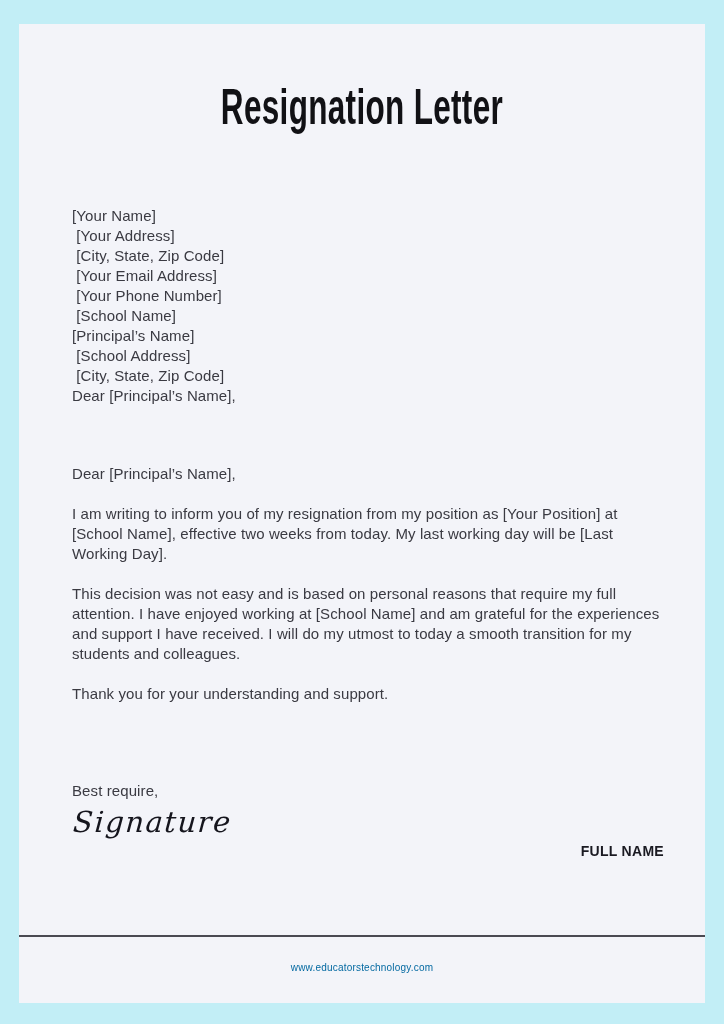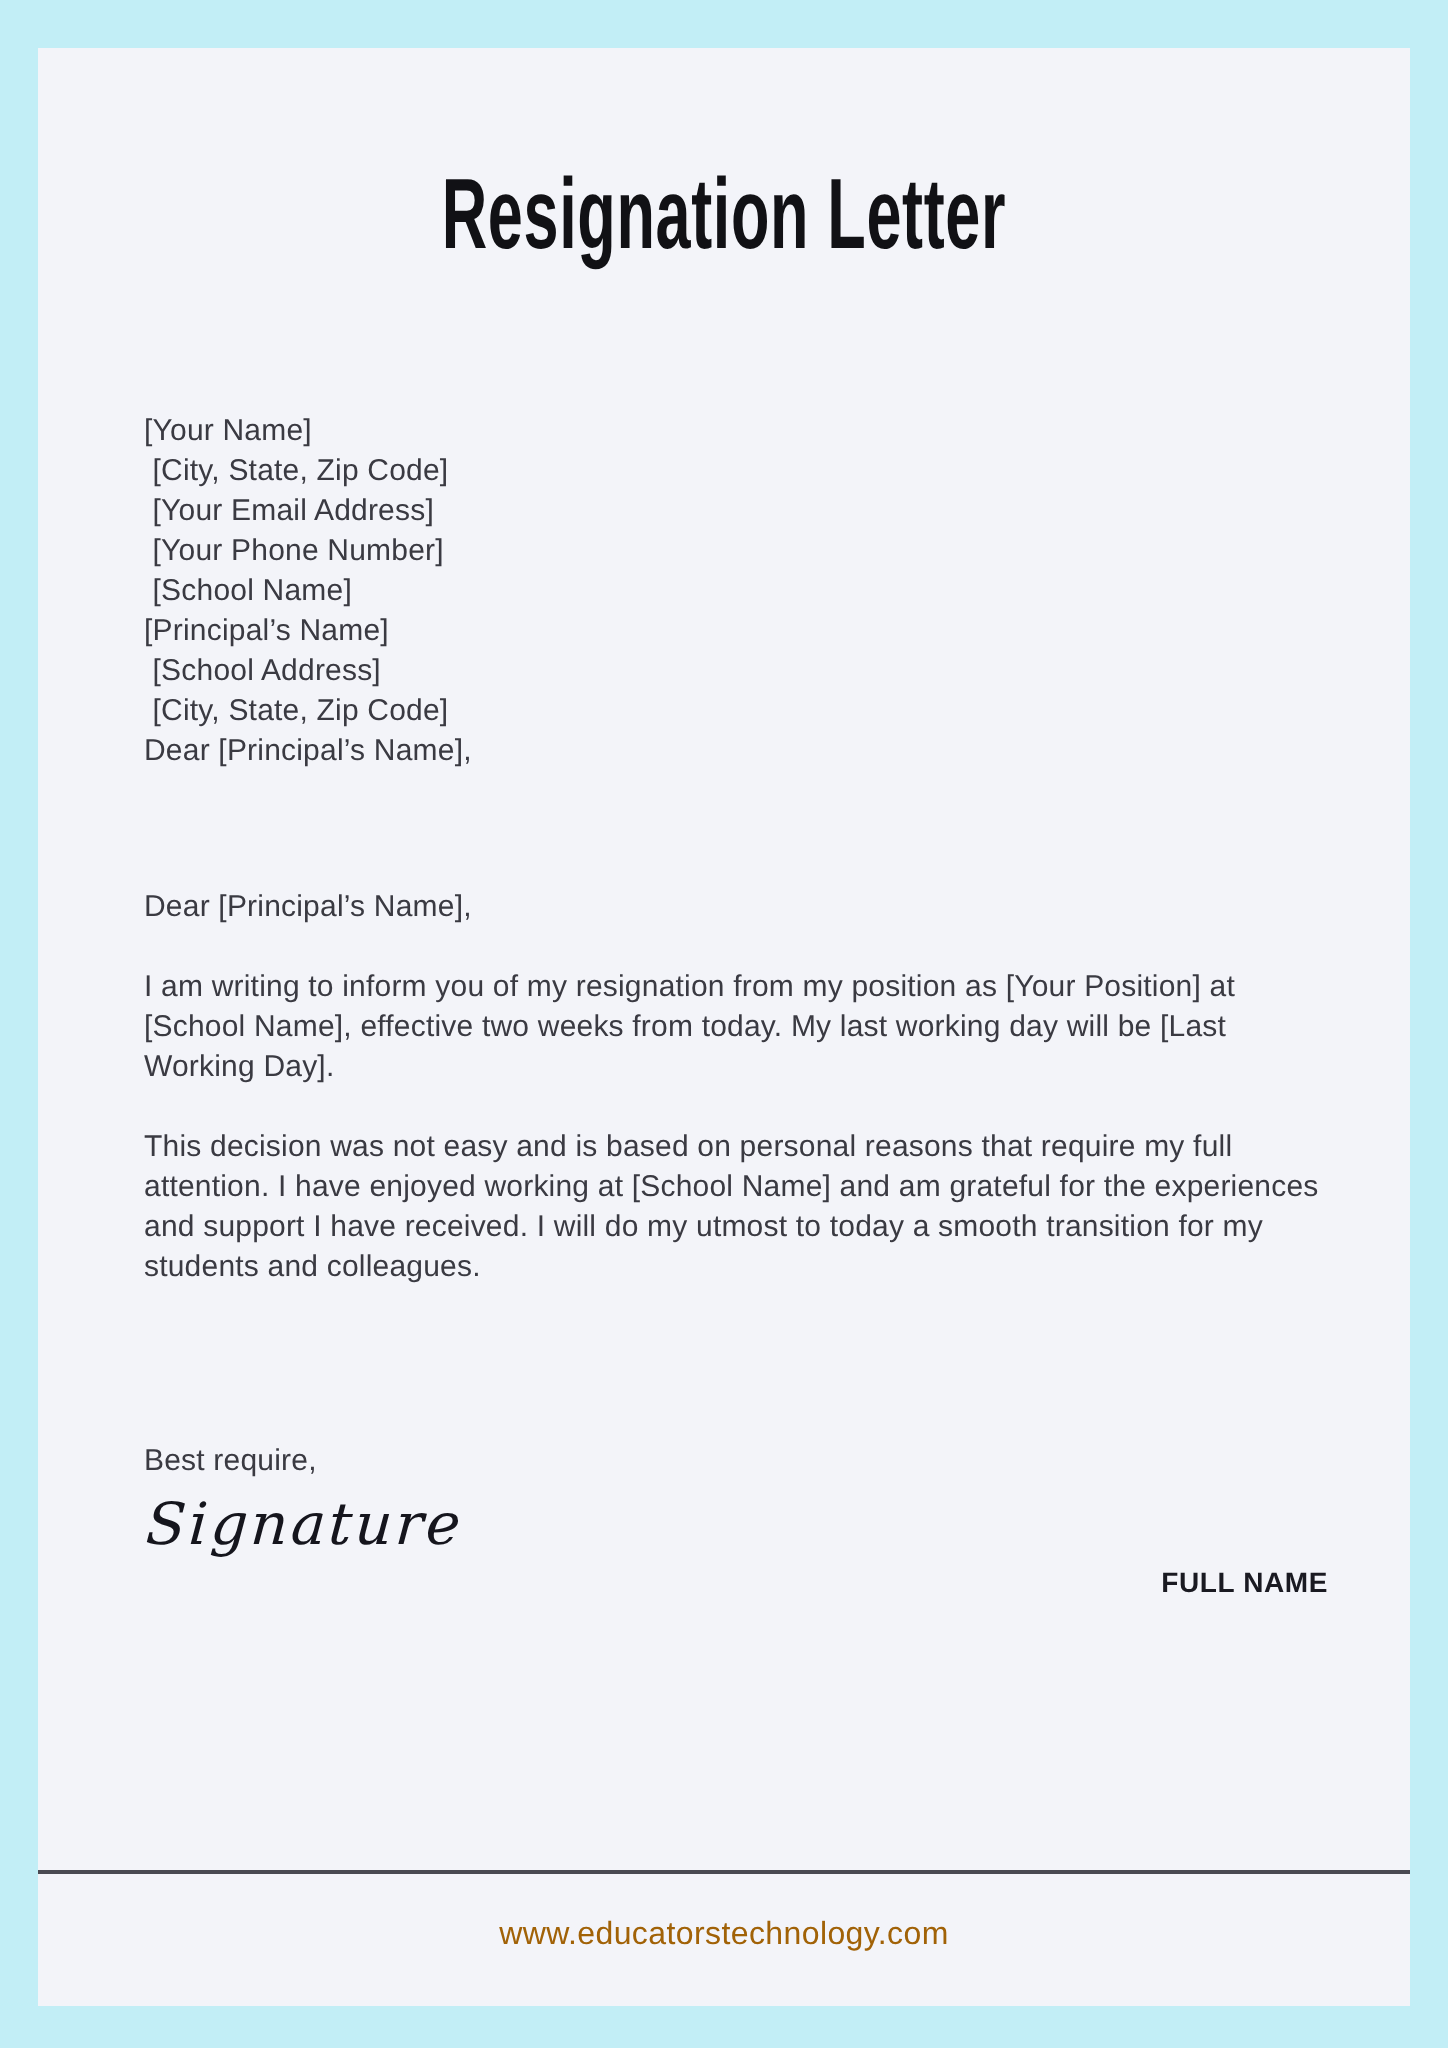--- a/index.html
+++ b/index.html
@@ -87,53 +87,55 @@
     right: 0;
     top: 911px;
     border-top: 2px solid #4a4a52;
   }
   .footer {
     position: absolute;
     left: 0;
     right: 0;
     top: 934px;
     text-align: center;
-    font-size: 16px;
+    font-size: 10px;
     line-height: 20px;
-    color: #a16207;
+    color: #0369a1;
     letter-spacing: 0.2px;
   }
 </style>
 </head>
 <body>
 
 <div class="page">
 
   <h1 class="title"><span class="title-inner">Resignation Letter</span></h1>
 
   <div class="content">
 
     <div class="address">
       <div class="address-line">[Your Name]</div>
+      <div class="address-line"> [Your Address]</div>
       <div class="address-line"> [City, State, Zip Code]</div>
       <div class="address-line"> [Your Email Address]</div>
       <div class="address-line"> [Your Phone Number]</div>
       <div class="address-line"> [School Name]</div>
       <div class="address-line">[Principal’s Name]</div>
       <div class="address-line"> [School Address]</div>
       <div class="address-line"> [City, State, Zip Code]</div>
       <div class="address-line">Dear [Principal’s Name],</div>
     </div>
 
     <p class="salutation">Dear [Principal’s Name],</p>
 
     <p class="para">I am writing to inform you of my resignation from my position as [Your Position] at [School Name], effective two weeks from today. My last working day will be [Last Working Day].</p>
 
     <p class="para">This decision was not easy and is based on personal reasons that require my full attention. I have enjoyed working at [School Name] and am grateful for the experiences and support I have received. I will do my utmost to today a smooth transition for my students and colleagues.</p>
 
+    <p class="para">Thank you for your understanding and support.</p>
 
     <p class="closing">Best require,</p>
 
     <div class="signature">Signature</div>
 
     <div class="full-name">FULL NAME</div>
 
   </div>
 
   <div class="divider"></div>

